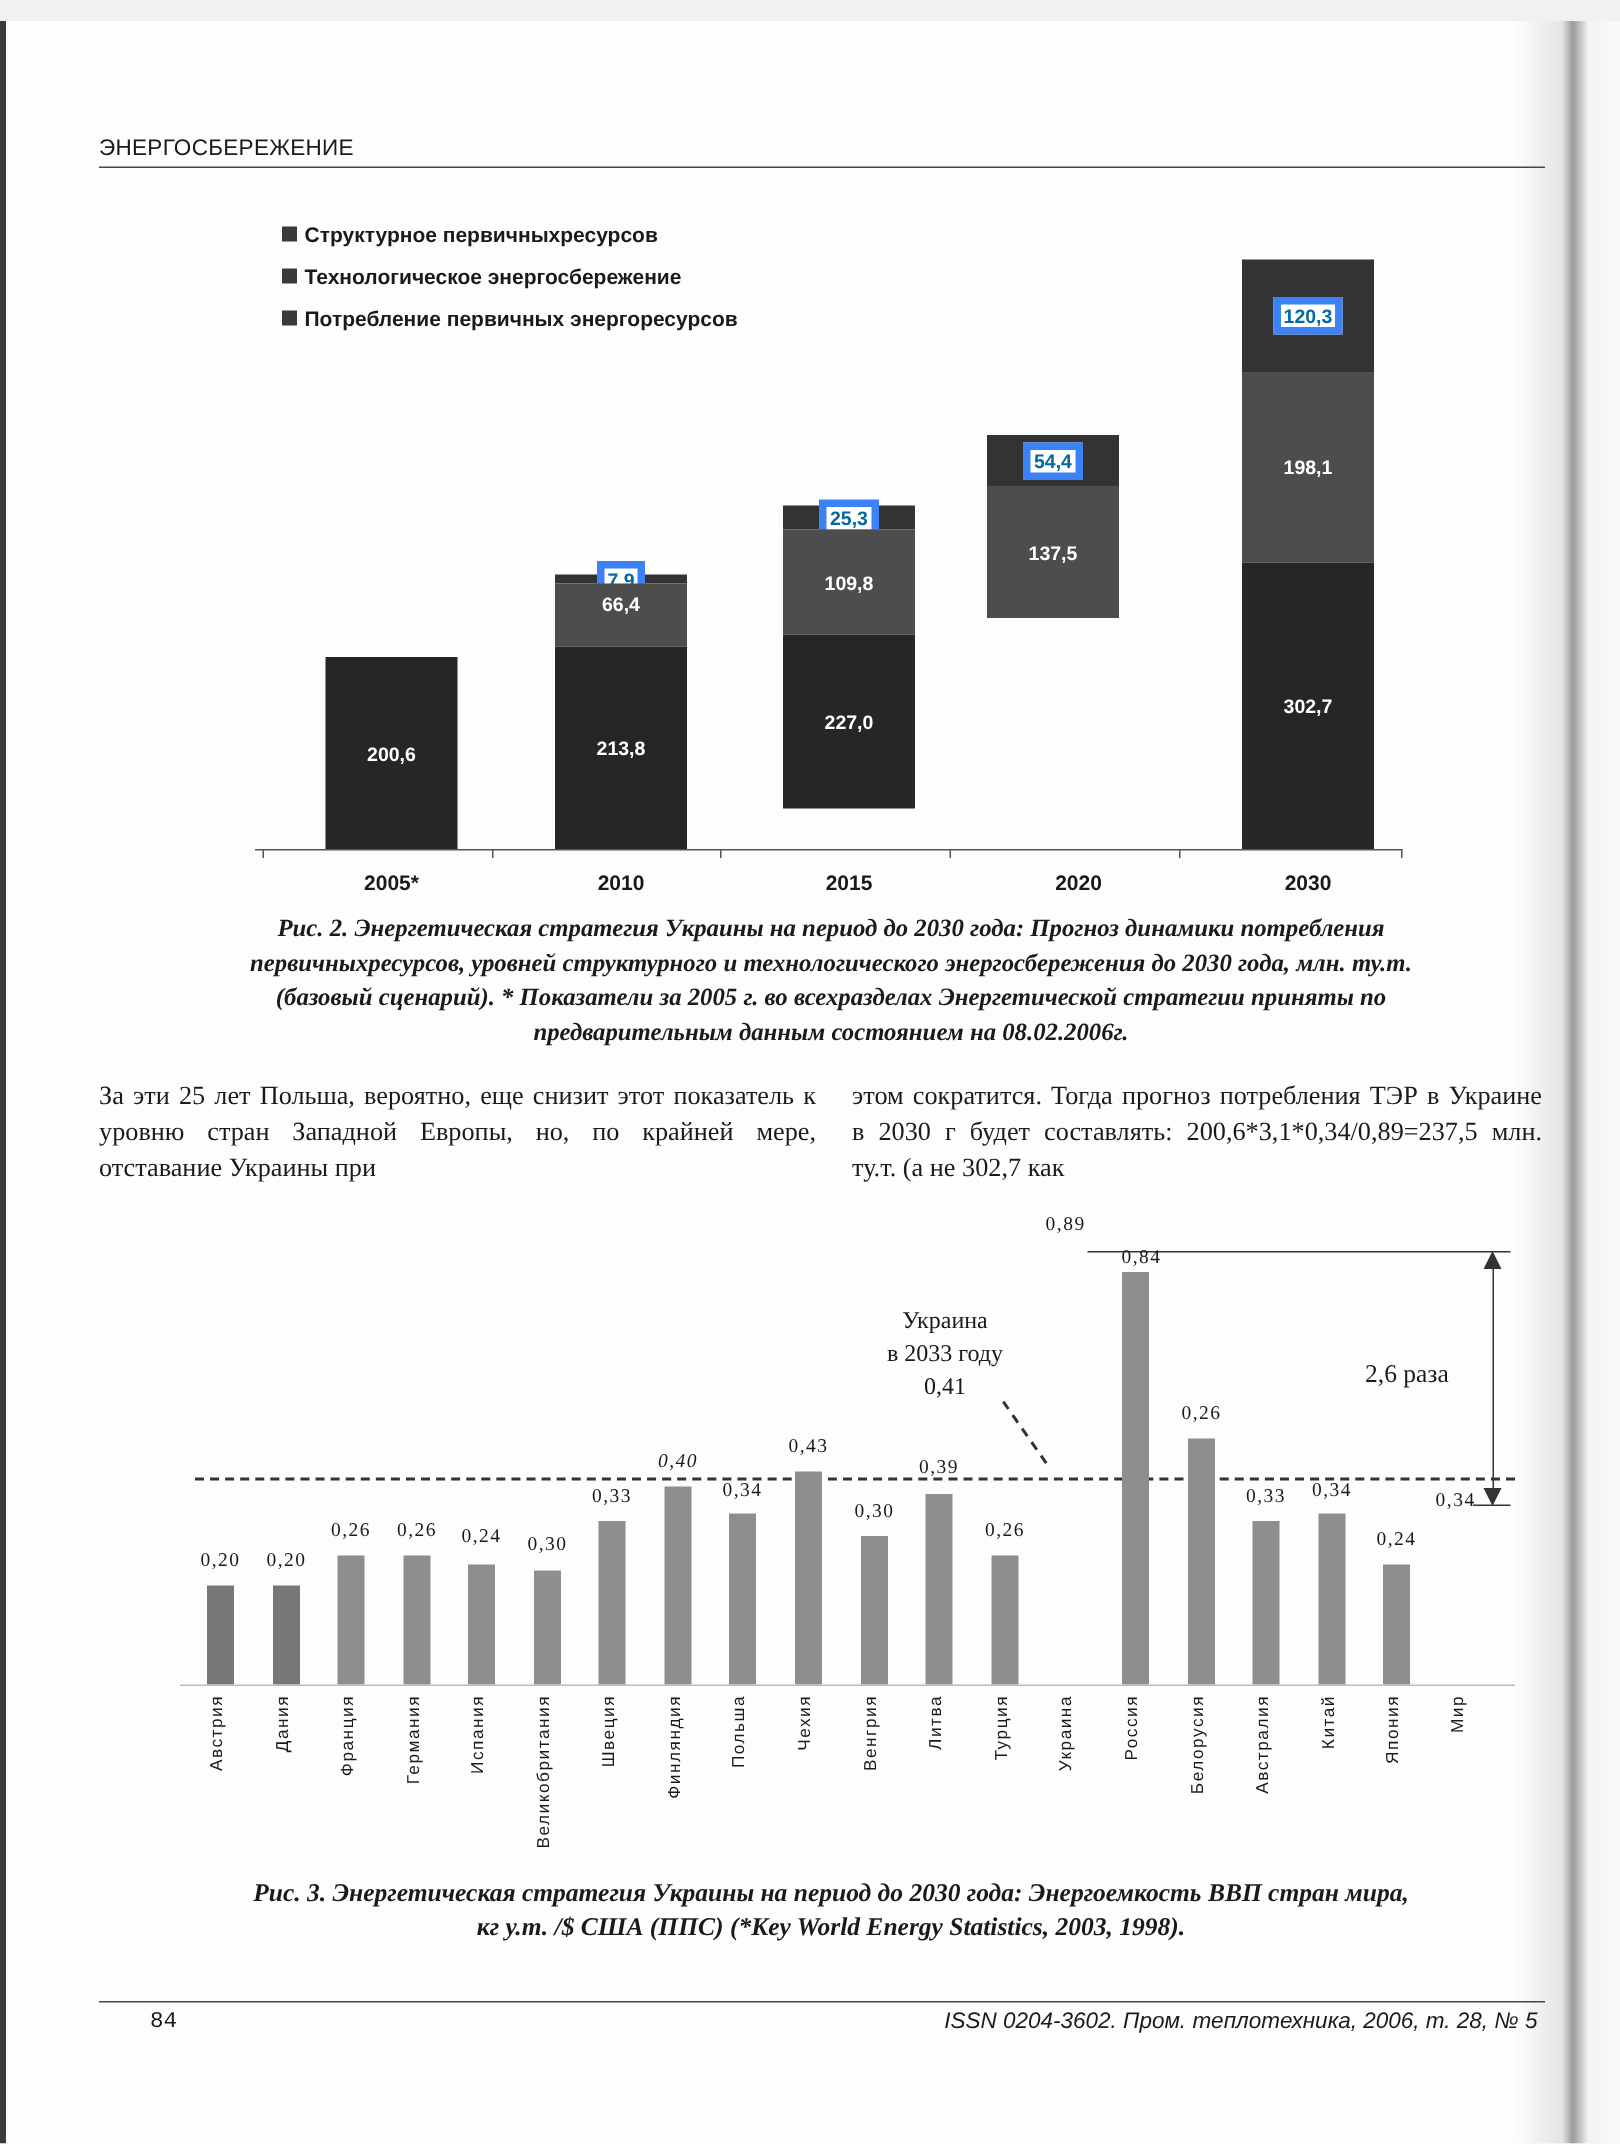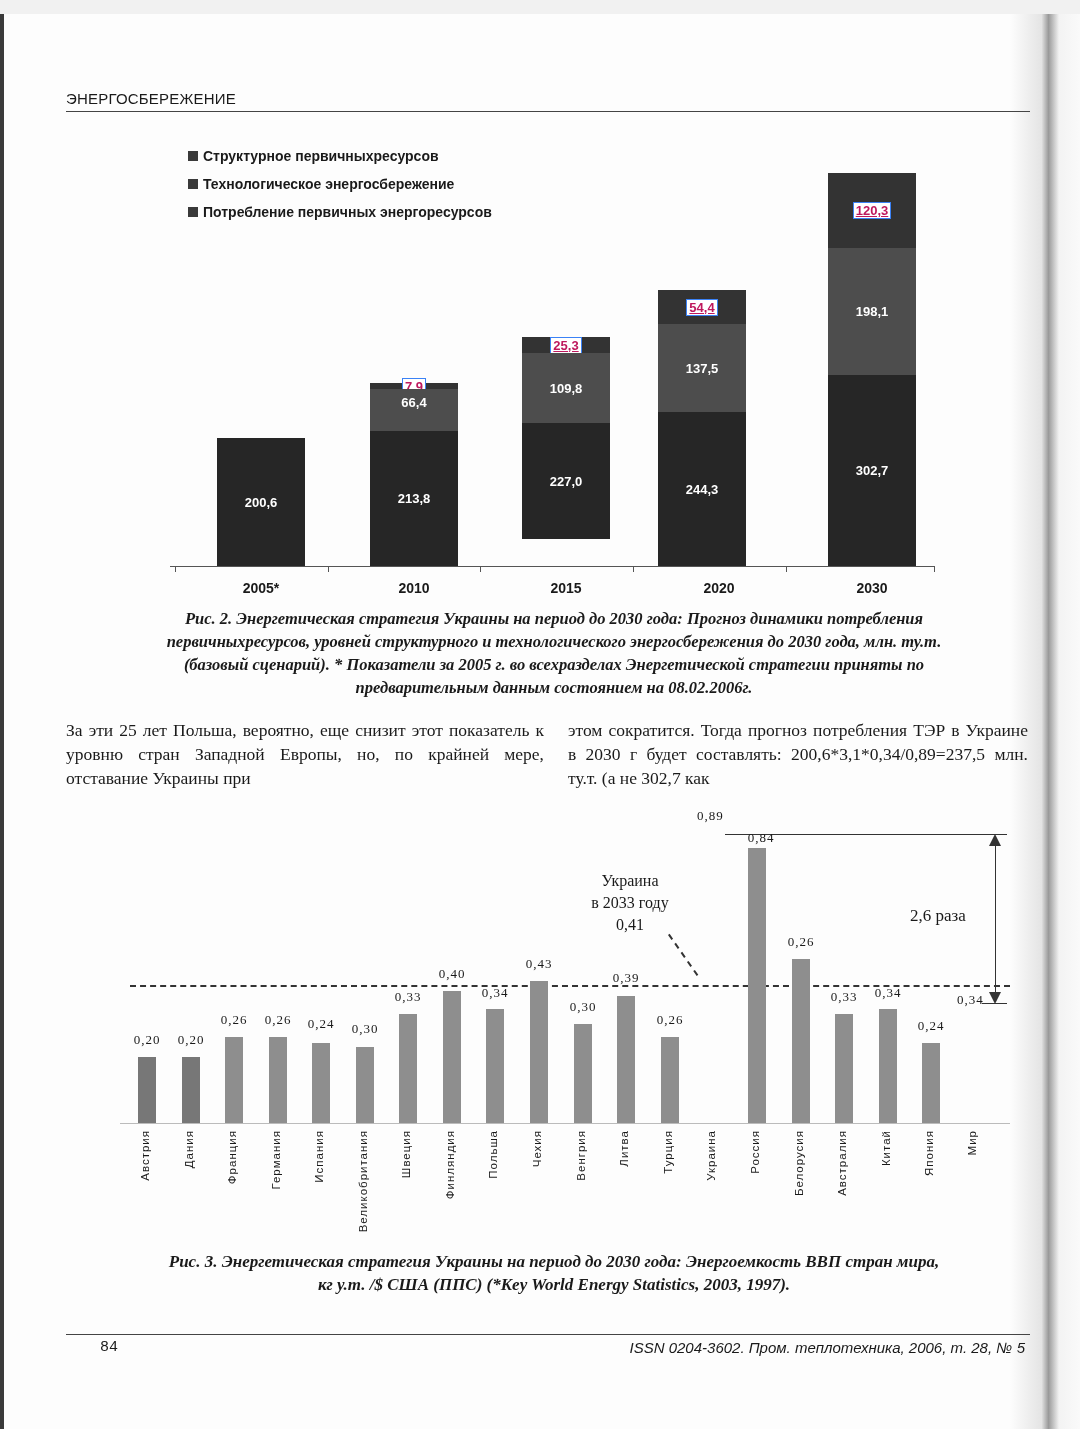--- a/index.html
+++ b/index.html
@@ -11,21 +11,21 @@
   .head-rule { position:absolute; left:66px; top:111px; width:964px; height:1px; background:#444; }
   .legend { position:absolute; left:188px; top:142px; font-family:"Liberation Sans", sans-serif; font-weight:bold; font-size:14px; }
   .legend .item { height:28px; display:flex; align-items:center; }
   .legend .sw { width:10px; height:10px; background:#3a3a3a; margin-right:5px; }
   .chart1 { position:absolute; left:170px; top:160px; width:770px; height:440px; }
   .bar-stack { position:absolute; width:88px; }
   .seg { position:absolute; left:0; width:100%; display:flex; align-items:center; justify-content:center; color:#fff; font-family:"Liberation Sans", sans-serif; font-weight:bold; font-size:13px; }
   .seg.primary { background:#262626; }
   .seg.tech { background:#4d4d4d; }
   .seg.struct { background:#333; }
-  .boxlabel { background:#fff; color:#be185d; padding:0 2px; border:1px solid #3b82f6;text-decoration:underline; }
+  .boxlabel { background:#fff; color:#0369a1; padding:0 2px; border:5px solid #3b82f6; }
   .axis1 { position:absolute; left:0; top:406px; width:765px; height:1px; background:#555; }
   .tick1 { position:absolute; top:406px; width:1px; height:6px; background:#555; }
   .cat1 { position:absolute; top:420px; width:100px; text-align:center; font-family:"Liberation Sans", sans-serif; font-weight:bold; font-size:14px; }
   .caption { position:absolute; left:74px; width:960px; text-align:center; font-style:italic; font-weight:bold; font-size:16.5px; line-height:23px; }
   .col { position:absolute; font-size:17.5px; line-height:24px; text-align:justify; }
   .chart2 { position:absolute; left:100px; top:800px; width:940px; height:440px; }
   .bar2 { position:absolute; width:18px; background:#8e8e8e; }
   .val2 { position:absolute; width:50px; text-align:center; font-size:13px; letter-spacing:1px; }
   .cat2 { position:absolute; top:330px; writing-mode:vertical-rl; transform:rotate(180deg); font-family:"Liberation Sans", sans-serif; font-size:11.5px; letter-spacing:1px; text-align:right; }
   .dashline { position:absolute; border-top:2px dashed #333; height:0; }
@@ -91,23 +91,20 @@
       </div>
   </div>
 
   <div class="bar-stack" style="left:488px;top:130px;height:356px;text-align:right;">
     <div class="seg struct" style="top:0;height:34px;">
         <span class="boxlabel">54,4</span>
       </div>
     <div class="seg tech" style="top:34px;height:88px;">
         <span>137,5</span>
       </div>
-    <div class="seg primary" style="top:122px;height:154px;">
-        <span>244,3</span>
-      </div>
   </div>
 
   <div class="bar-stack" style="left:658px;top:13px;height:393px;">
     <div class="seg struct" style="top:0;height:75px;">
         <span class="boxlabel">120,3</span>
       </div>
     <div class="seg tech" style="top:75px;height:127px;">
         <span>198,1</span>
       </div>
     <div class="seg primary" style="top:202px;height:191px;">
@@ -166,21 +163,21 @@
   <div class="val2" style="left:109px;top:212px;">0,26</div>
   <div class="bar2" style="left:169px;top:237px;height:86px;"></div>
   <div class="val2" style="left:153px;top:212px;">0,26</div>
   <div class="bar2" style="left:212px;top:243px;height:80px;"></div>
   <div class="val2" style="left:196px;top:216px;">0,24</div>
   <div class="bar2" style="left:256px;top:247px;height:76px;"></div>
   <div class="val2" style="left:240px;top:221px;">0,30</div>
   <div class="bar2" style="left:299px;top:214px;height:109px;"></div>
   <div class="val2" style="left:283px;top:189px;">0,33</div>
   <div class="bar2" style="left:343px;top:191px;height:132px;"></div>
-  <div class="val2" style="left:327px;top:166px;">0,40</div>
+  <div class="val2" style="left:327px;top:166px;font-style:italic;">0,40</div>
   <div class="bar2" style="left:386px;top:209px;height:114px;"></div>
   <div class="val2" style="left:370px;top:185px;">0,34</div>
   <div class="bar2" style="left:430px;top:181px;height:142px;"></div>
   <div class="val2" style="left:414px;top:156px;">0,43</div>
   <div class="bar2" style="left:474px;top:224px;height:99px;"></div>
   <div class="val2" style="left:458px;top:199px;">0,30</div>
   <div class="bar2" style="left:517px;top:196px;height:127px;"></div>
   <div class="val2" style="left:501px;top:170px;">0,39</div>
   <div class="bar2" style="left:561px;top:237px;height:86px;"></div>
   <div class="val2" style="left:545px;top:212px;">0,26</div>
@@ -214,18 +211,18 @@
   <div class="cat2" style="left:649px">Россия</div>
   <div class="cat2" style="left:693px">Белорусия</div>
   <div class="cat2" style="left:736px">Австралия</div>
   <div class="cat2" style="left:780px">Китай</div>
   <div class="cat2" style="left:823px">Япония</div>
   <div class="cat2" style="left:866px">Мир</div>
 </div>
 
 <div class="caption" style="top:1250px;font-size:17px;">
   <div>Рис. 3. Энергетическая стратегия Украины на период до 2030 года: Энергоемкость ВВП стран мира,</div>
-  <div>кг у.т. /$ США (ППС) (*Key World Energy Statistics, 2003, 1997).</div>
+  <div>кг у.т. /$ США (ППС) (*Key World Energy Statistics, 2003, 1998).</div>
 </div>
 
 <div class="footer-rule"></div>
 <div class="page-no">84</div>
 <div class="journal">ISSN 0204-3602. Пром. теплотехника, 2006, т. 28, № 5</div>
 
 </body></html>

